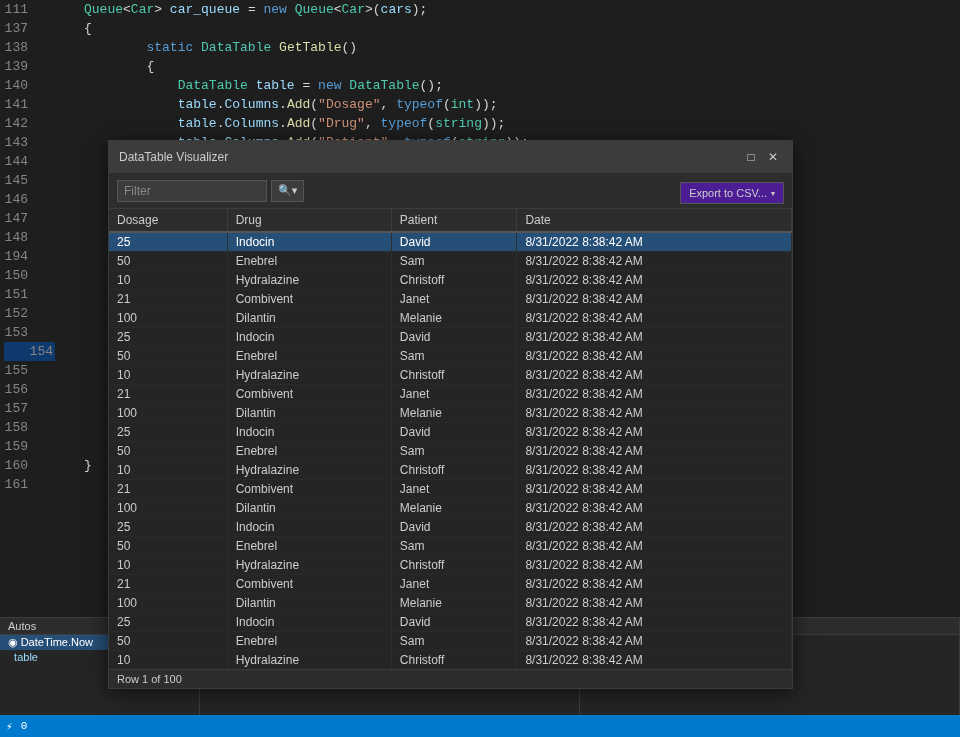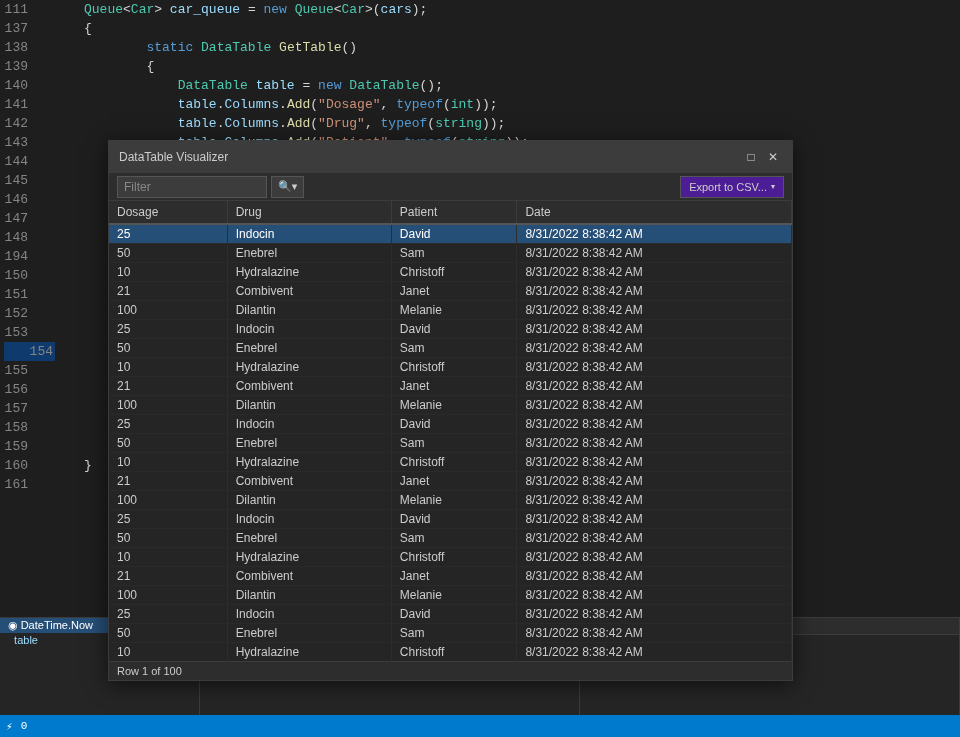--- a/index.html
+++ b/index.html
@@ -100,26 +100,25 @@
       cursor: pointer;
       display: flex;
       align-items: center;
       justify-content: center;
       font-size: 12px;
     }
 
     
     .dialog-toolbar {
       background: #2d2d2d;
-      padding: 0 8px;
-      display: flex;
-      align-items: center;
+      padding: 9px 8px;
+      display: flex;
       justify-content: space-between;
       border-bottom: 1px solid #3c3c3c;
-      height: 28px;
+      height: 36px;
     }
 
     .filter-group {
       display: flex;
       align-items: center;
       gap: 4px;
     }
 
     .filter-input {
       background: #3c3c3c;
@@ -396,20 +395,21 @@
     </div>
     <div class="line">
         <span class="line-number">161</span>
       </div>
   </div>
 </div>
 
 <div class="debug-bottom">
 
   <div class="debug-section" style="max-width:200px;">
+    <div class="debug-section-title">Autos</div>
     <div class="debug-section-row highlight">
       <span>◉ DateTime.Now</span>
     </div>
     <div class="debug-section-row">
       <span>&nbsp;&nbsp;table</span>
     </div>
   </div>
 
   <div class="debug-section">
     <div class="debug-section-title">Watch</div>

